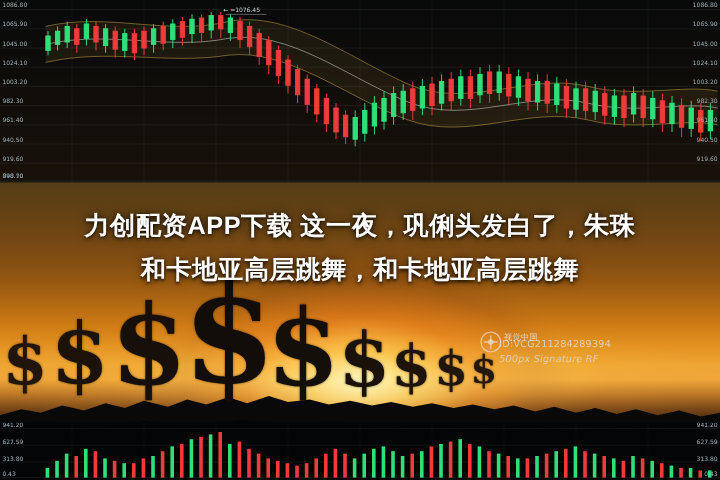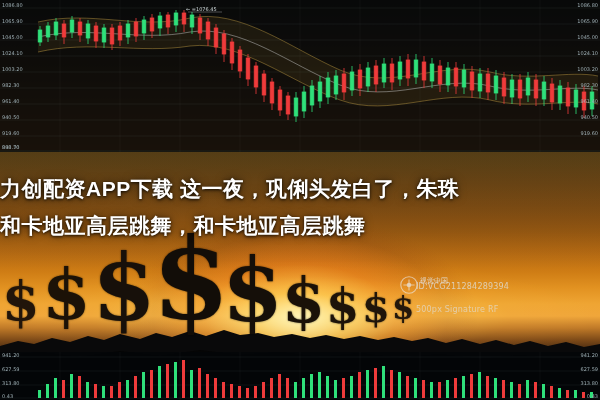--- a/index.html
+++ b/index.html
@@ -92,39 +92,39 @@
   }
 
   
   .ground{
     position:absolute;left:0;top:300px;width:600px;height:100px;
   }
 
   
   .headline{
     position:absolute;left:0;top:170px;width:600px;
-    text-align:left;
+    text-align:center;
     color:#ffffff;
     font-size:21px;
     line-height:37px;
     font-weight:700;
     letter-spacing:0.5px;
     text-shadow:0 1px 3px rgba(0,0,0,0.85), 0 0 8px rgba(0,0,0,0.6);
     font-family:"Liberation Sans","DejaVu Sans",sans-serif;
   }
   .headline .l{display:block;}
 
   
   .wm{
     position:absolute;left:416px;top:282px;width:170px;height:34px;
     color:rgba(225,228,230,0.72);
     font-family:"DejaVu Sans", sans-serif;
   }
   .wm .id{font-size:8px;letter-spacing:0.2px;}
-  .wm .sz{font-size:8px;letter-spacing:0.2px;margin-top:14px;color:rgba(225,228,230,0.62);}
+  .wm .sz{font-size:8px;letter-spacing:0.2px;margin-top:4px;color:rgba(225,228,230,0.62);font-style:italic;}
   .wm-logo{
     position:absolute;left:400px;top:276px;width:18px;height:18px;
     opacity:0.8;
   }
   .wm-cn{
     position:absolute;left:420px;top:276px;font-size:7px;color:rgba(230,232,234,0.8);
     font-family:"DejaVu Sans", sans-serif;
   }
 </style>
 </head>

